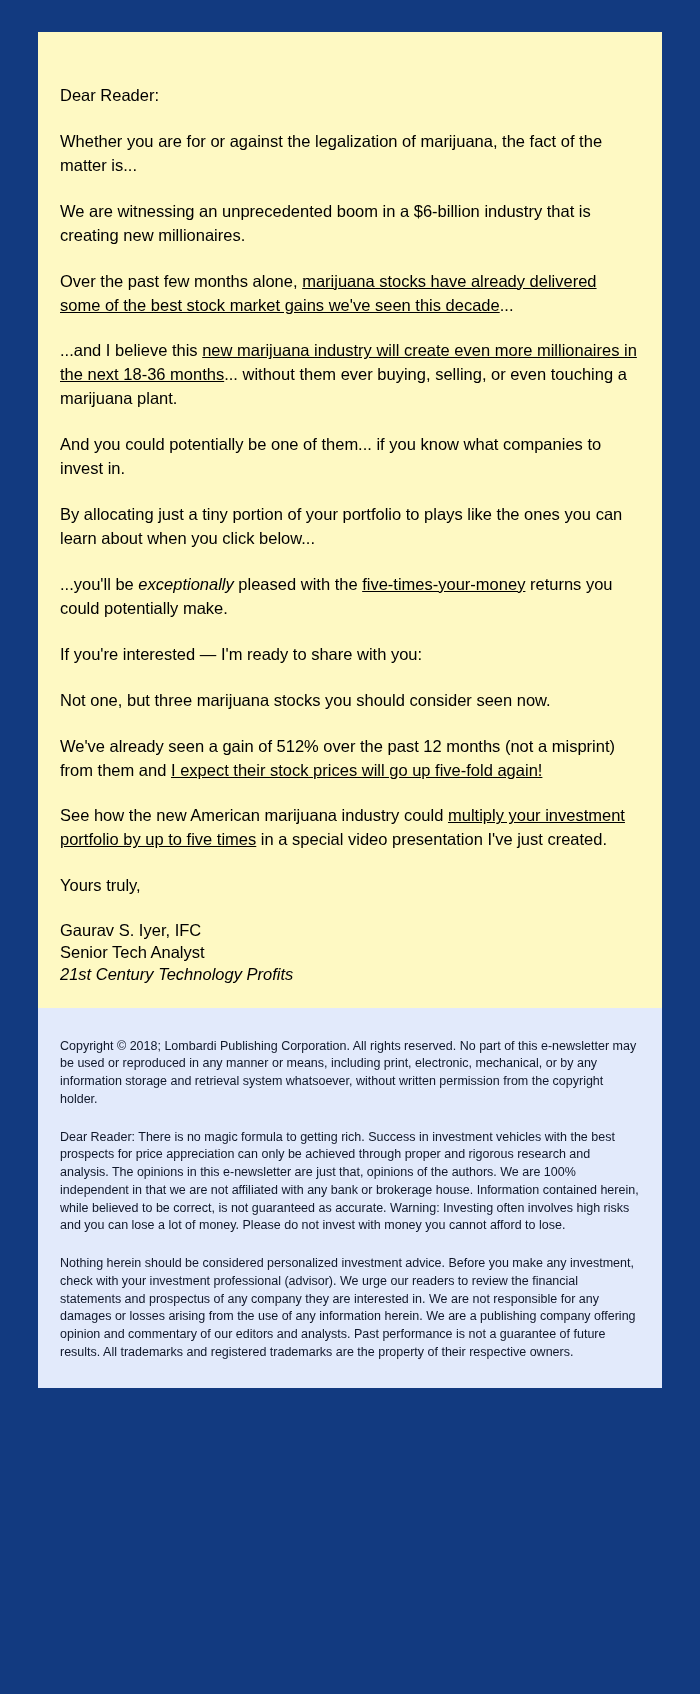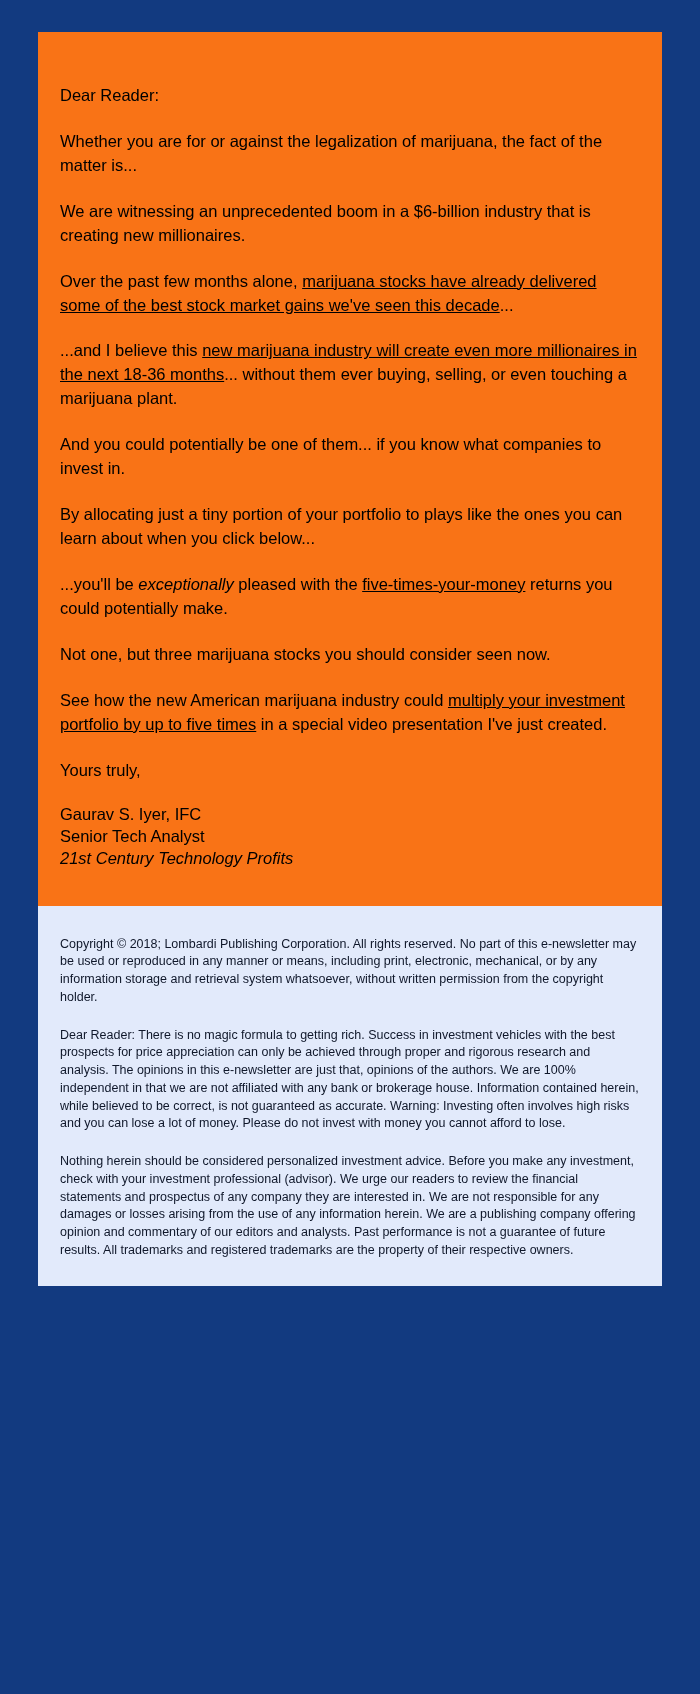--- a/index.html
+++ b/index.html
@@ -12,22 +12,22 @@
     font-family: "Liberation Sans", sans-serif;
   }
   .page {
     width: 700px;
     min-height: 1694px;
     background: #123a80;
     box-sizing: border-box;
     padding: 32px 38px 0 38px;
   }
   .email-body {
-    background: #f97316;
-    padding: 52px 22px 36px 22px;
+    background: #fef9c3;
+    padding: 52px 22px 22px 22px;
     box-sizing: border-box;
   }
   .email-body p {
     margin: 0 0 22px 0;
     font-size: 16.5px;
     line-height: 1.45;
     color: #000000;
   }
   .email-body p:last-child {
     margin-bottom: 0;
@@ -88,23 +88,25 @@
     <p><span>Over the past few months alone, </span><span class="u">marijuana stocks have already delivered some of the best stock market gains we've seen this decade</span><span>...</span></p>
 
     <p><span>...and I believe this </span><span class="u">new marijuana industry will create even more millionaires in the next 18-36 months</span><span>... without them ever buying, selling, or even touching a marijuana plant.</span></p>
 
     <p>And you could potentially be one of them... if you know what companies to invest in.</p>
 
     <p>By allocating just a tiny portion of your portfolio to plays like the ones you can learn about when you click below...</p>
 
     <p><span>...you'll be </span><span class="i">exceptionally</span><span> pleased with the </span><span class="u">five-times-your-money</span><span> returns you could potentially make.</span></p>
 
+    <p>If you're interested — I'm ready to share with you:</p>
 
     <p>Not one, but three marijuana stocks you should consider seen now.</p>
 
+    <p><span>We've already seen a gain of 512% over the past 12 months (not a misprint) from them and </span><span class="u">I expect their stock prices will go up five-fold again!</span><span></span></p>
 
     <p><span>See how the new American marijuana industry could </span><span class="u">multiply your investment portfolio by up to five times</span><span> in a special video presentation I've just created.</span></p>
 
 
     <p>Yours truly,</p>
 
     <div class="sig-block">
       <div class="sig-line">Gaurav S. Iyer, IFC</div>
       <div class="sig-line">Senior Tech Analyst</div>
       <div class="sig-line italic">21st Century Technology Profits</div>

